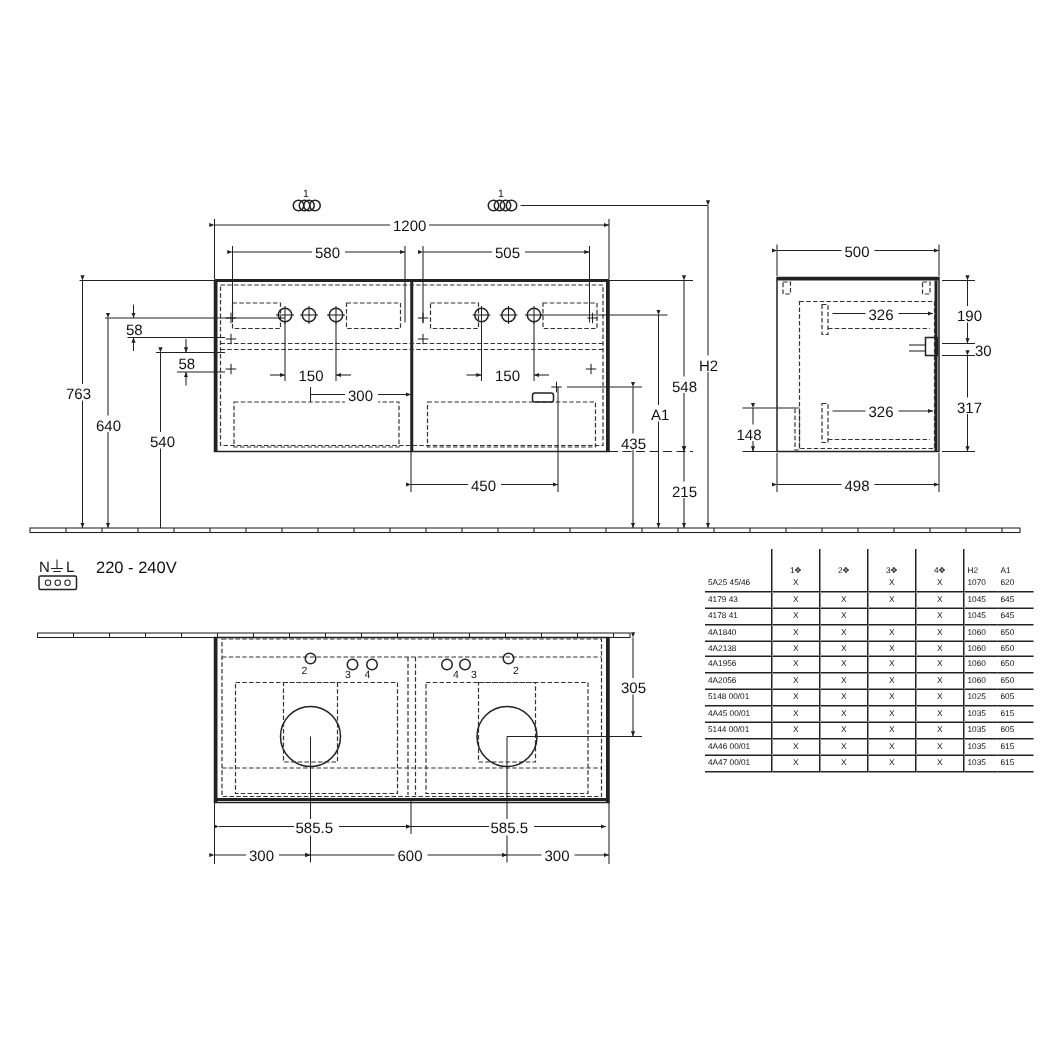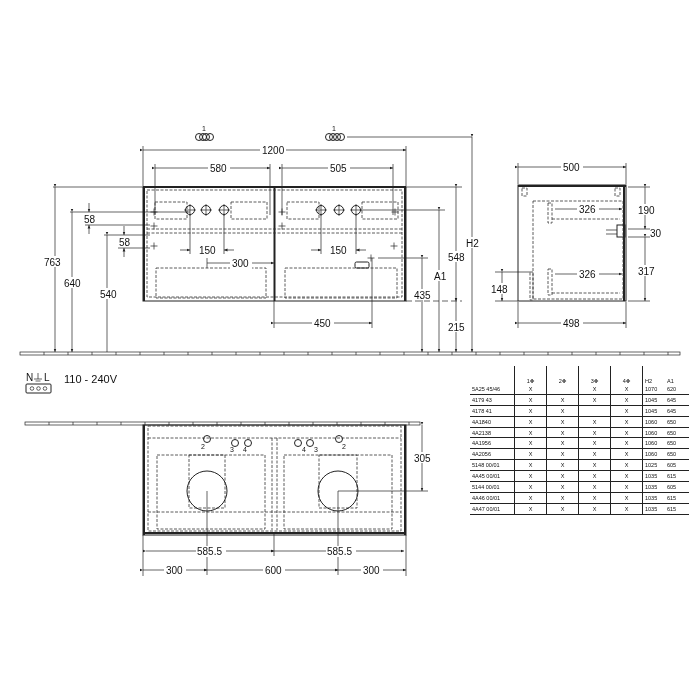--- a/index.html
+++ b/index.html
@@ -353,21 +353,21 @@
     <text x="166" y="574" class="t">300</text>
     <line x1="207" y1="570" x2="338" y2="570" class="dim" marker-start="url(#ar)" marker-end="url(#ar)"></line>
     <rect x="263" y="565" width="22" height="11" fill="#fff"></rect>
     <text x="265" y="574" class="t">600</text>
     <line x1="338" y1="570" x2="406" y2="570" class="dim" marker-start="url(#ar)" marker-end="url(#ar)"></line>
     <rect x="361" y="565" width="22" height="11" fill="#fff"></rect>
     <text x="363" y="574" class="t">300</text>
   </g>
 </svg>
 
-<div class="voltage">110 - 240V</div>
+<div class="voltage">220 - 240V</div>
 
 <table class="tab">
   <thead>
     <tr>
       <th class="n"></th>
       <th class="c"><span>1</span><span>✥</span></th>
       <th class="c"><span>2</span><span>✥</span></th>
       <th class="c"><span>3</span><span>✥</span></th>
       <th class="c"><span>4</span><span>✥</span></th>
       <th class="v">H2</th>

